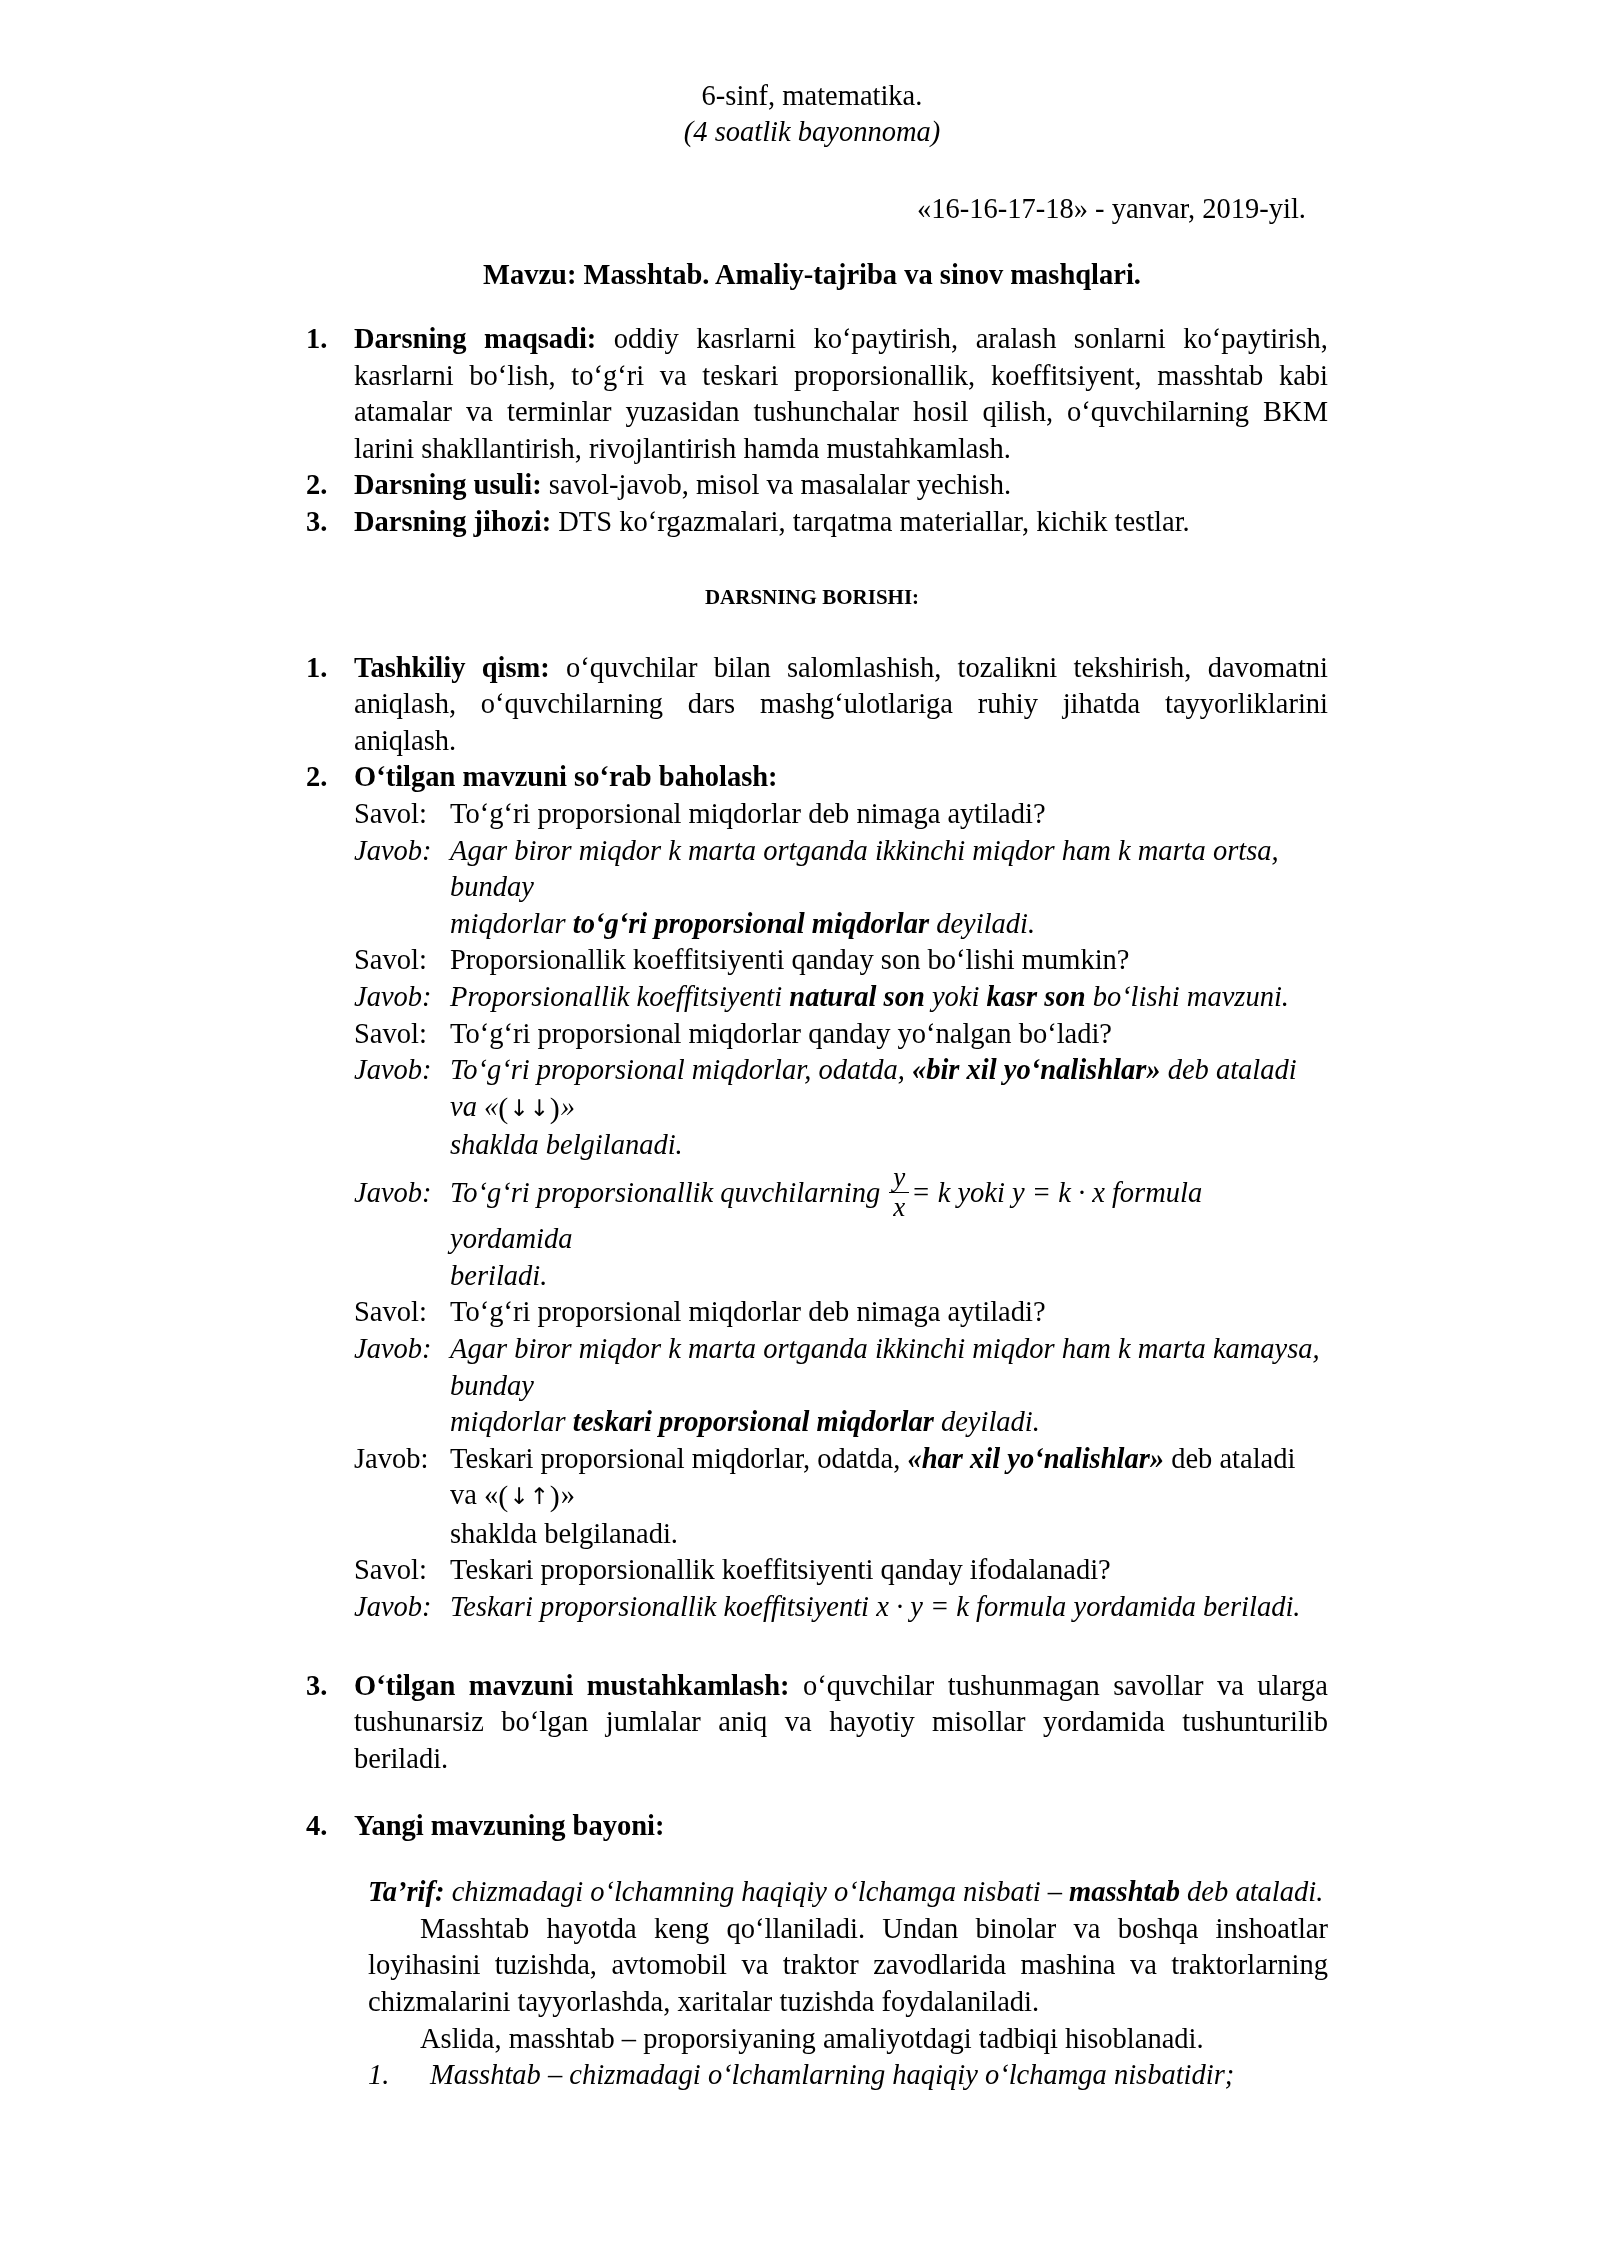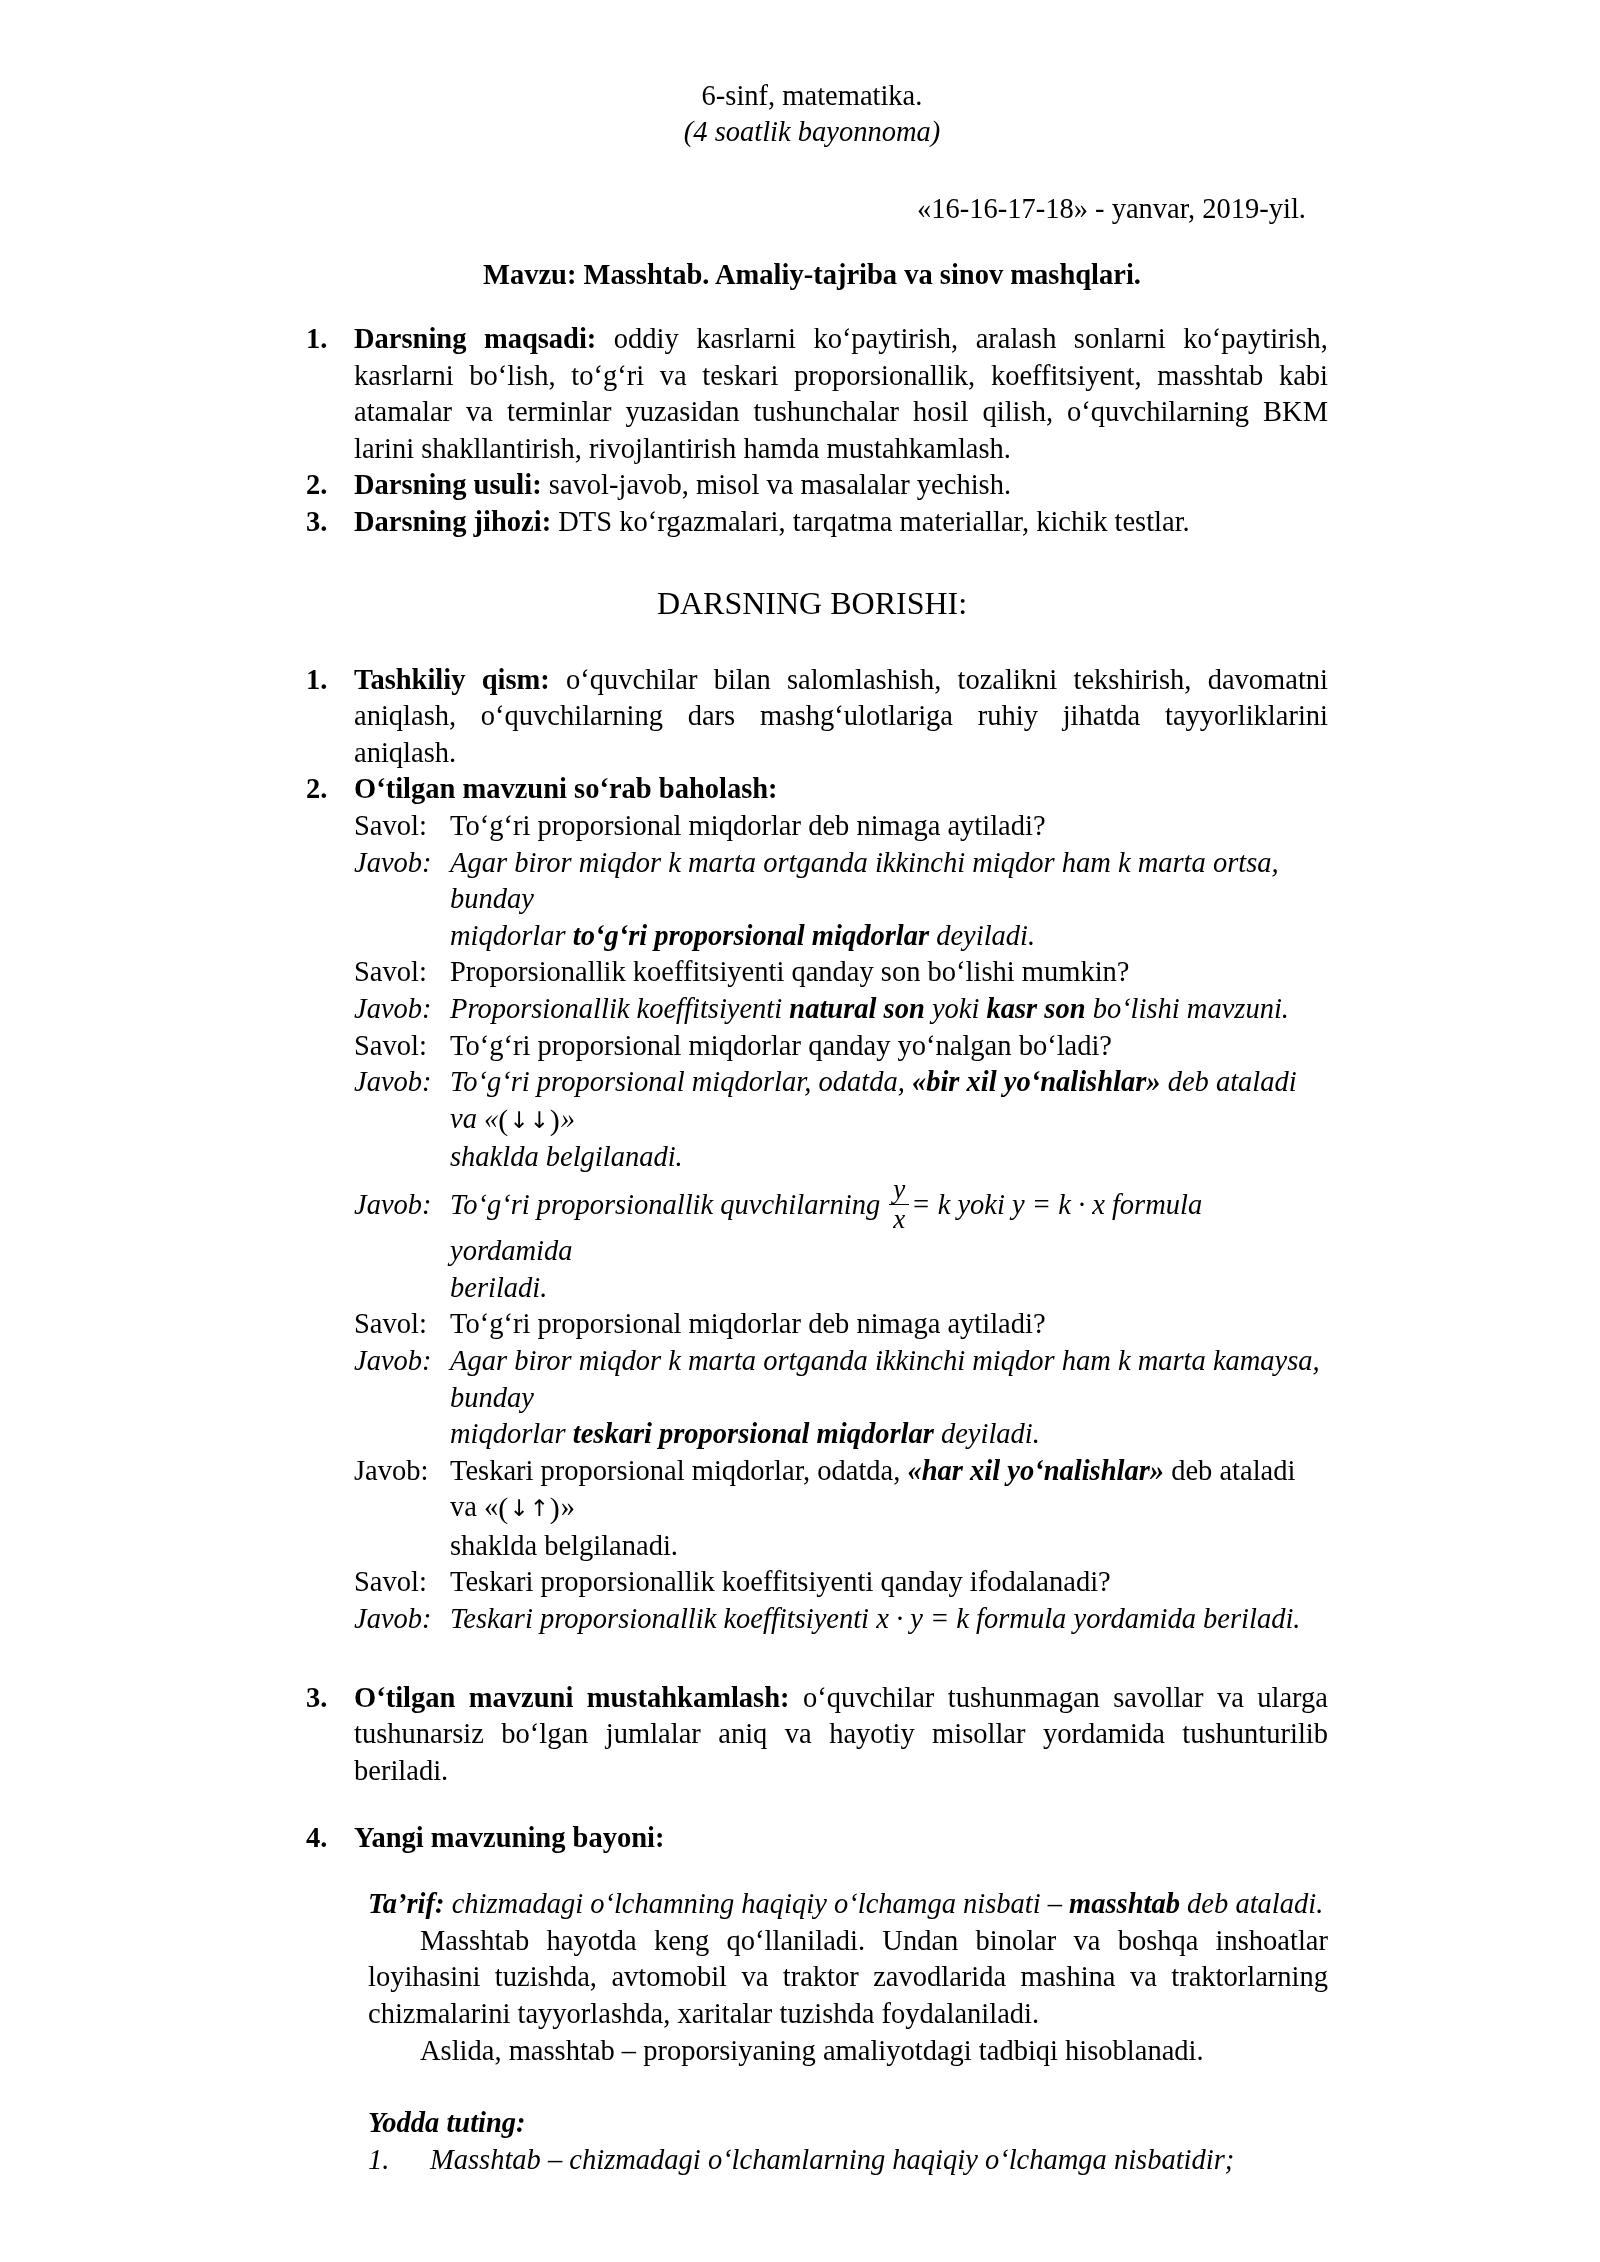--- a/index.html
+++ b/index.html
@@ -61,22 +61,22 @@
     position: absolute;
     left: 10px;
     top: 0;
     font-weight: bold;
     font-size: 28.5px;
   }
   .lead { font-weight: bold; }
 
   .section-title {
     text-align: center;
-    font-weight: normal;
-    font-size: 32px;
+    font-weight: bold;
+    font-size: 21px;
     margin-top: 44px;
     margin-bottom: 40px;
   }
   .gap-md { height: 30px; }
   .gap-lg { height: 42px; }
 
   
   .qa {
     margin-left: 58px;
     font-size: 28.5px;
@@ -224,17 +224,16 @@
     </li>
   </ol>
 
   <div class="gap-md"></div>
 
   <div class="block4">
     <p class="noind"><b style="font-style:italic">Ta’rif:</b><span style="font-style:italic"> chizmadagi o‘lchamning haqiqiy o‘lchamga nisbati – </span><b style="font-style:italic">masshtab</b><span style="font-style:italic"> deb ataladi.</span></p>
     <p>Masshtab hayotda keng qo‘llaniladi. Undan binolar va boshqa inshoatlar loyihasini tuzishda, avtomobil va traktor zavodlarida mashina va traktorlarning chizmalarini tayyorlashda, xaritalar tuzishda foydalaniladi.</p>
     <p>Aslida, masshtab – proporsiyaning amaliyotdagi tadbiqi hisoblanadi.</p>
 
-    <div class="yodda">Yodda tuting:</div>
     <div class="yodda-item"><span class="n">1.</span><span>Masshtab – chizmadagi o‘lchamlarning haqiqiy o‘lchamga nisbatidir;</span></div>
   </div>
 
 </div>
 
 </body></html>

